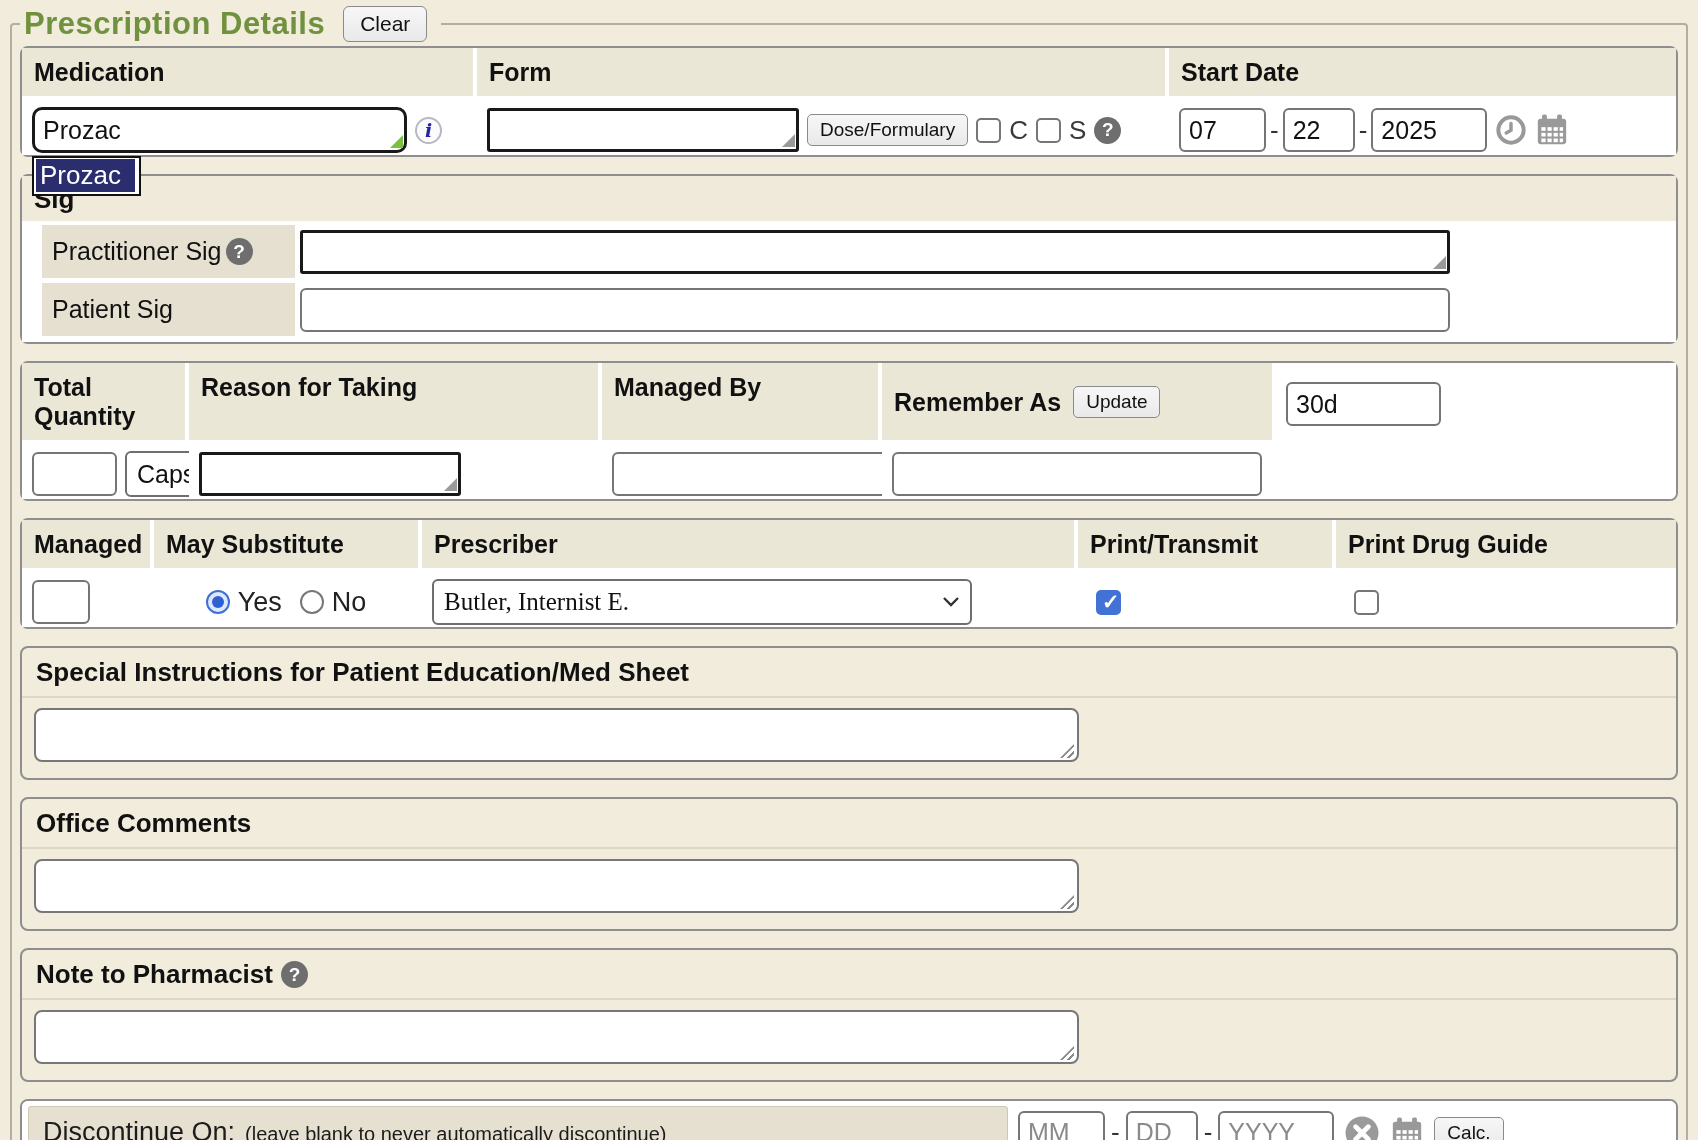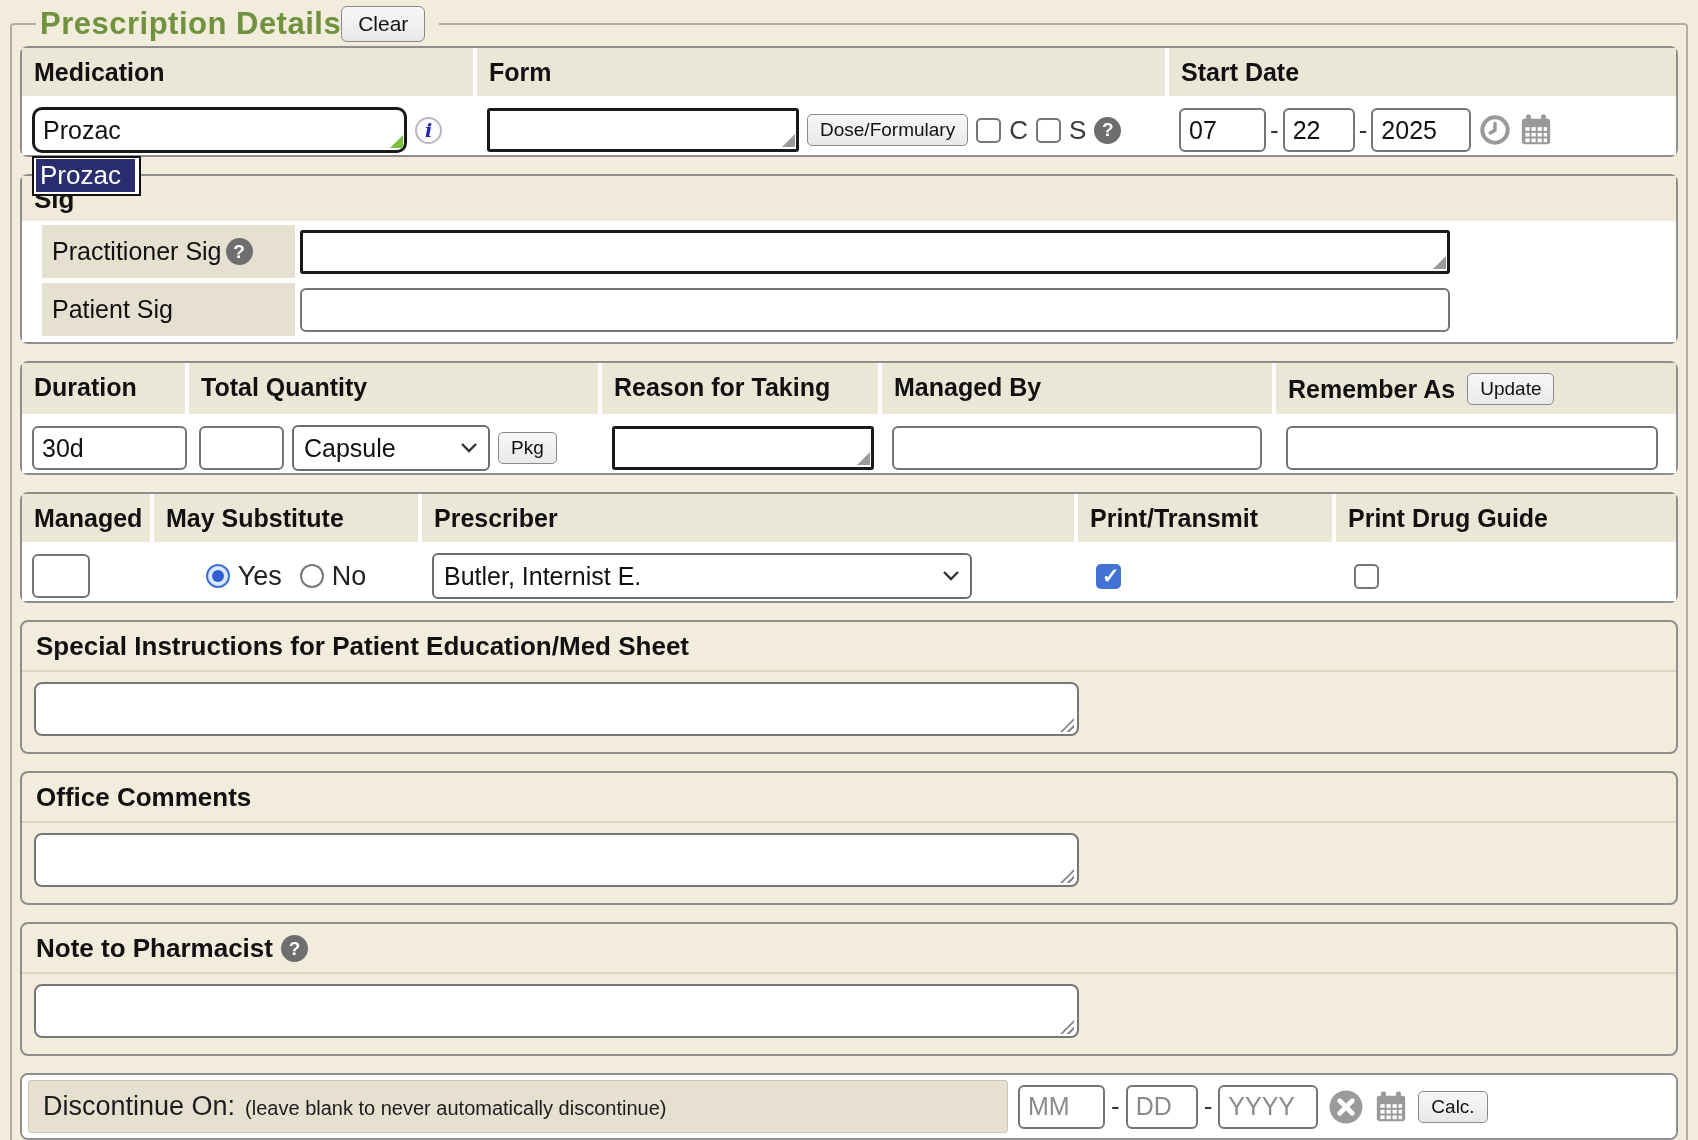--- a/index.html
+++ b/index.html
@@ -9,22 +9,22 @@
     font-family: "Liberation Sans", sans-serif;
     color: #111;
     padding: 6px 10px 0 10px;
   }
   fieldset.rx-fieldset {
     border: 2px solid #b3aea1;
     border-radius: 4px;
     padding: 4px 8px 12px 8px;
   }
   legend.rx-legend {
-    display: flex; align-items: center; 
-    margin-left: 16px; padding: 0 14px 0 4px;
+    display: flex; align-items: center; gap: 18px;
+    margin-left: 0; padding: 0 14px 0 4px;
   }
   .rx-title { color: #70923e; font-size: 31px; font-weight: bold; letter-spacing: .5px; }
   .btn {
     background: linear-gradient(#f7f7f7,#e9e9e9);
     border: 1px solid #8a8a8a; border-radius: 5px;
     font-family: "Liberation Sans", sans-serif;
     color: #111; cursor: pointer;
   }
   .btn-clear { font-size: 21px; padding: 5px 16px; border-radius: 6px; }
   .btn-small { font-size: 19px; padding: 4px 12px; }
@@ -128,29 +128,29 @@
   .disc-label-panel {
     background: #e5e0cf; border: 1px solid #cdc8b4; border-radius: 3px;
     width: 980px; padding: 10px 14px; display: flex; align-items: baseline; gap: 10px; flex: none;
   }
   .disc-label { font-size: 27px; color: #1c1c1c; }
   .disc-hint { font-size: 20px; color: #1c1c1c; }
   .date-sep { font-size: 26px; color: #333; margin: 0 -4px; }
 
   .w-med { width: 375px; }
   .w-form { width: 312px; }
-  .w-mm { width: 87px; } .w-dd { width: 72px; } .w-yyyy { width: 100px; }
+  .w-mm { width: 87px; } .w-dd { width: 72px; } .w-yyyy { width: 116px; }
   .w-dur { width: 155px; }
   .w-qty { width: 85px; }
   .w-sel-unit { width: 198px; }
   .w-reason { width: 262px; height: 48px; }
   .w-managed { width: 382px; }
   .w-remember { width: 372px; }
   .w-refills { width: 58px; }
-  .w-prescriber { width: 540px; }
+  .w-prescriber { width: 540px; font-family: Liberation Serif, serif; }
   .w-sig { width: 1150px; }
   .w-sig-pr { width: 1150px; height: 48px; }
 </style>
 </head>
 <body>
 
 <fieldset class="rx-fieldset">
   <legend class="rx-legend">
     <span class="rx-title">Prescription Details</span>
     <button class="btn btn-clear">Clear</button>
@@ -236,21 +236,20 @@
         <span>Patient Sig</span>
       </div>
       <div class="sig-input-cell">
         <input class="txt w-sig" value="" style="">
       </div>
     </div>
   </div>
 
   <div class="section">
     <div class="grid g3">
-      <div class="hdr-cell">Duration</div>
       <div class="hdr-cell">Total Quantity</div>
       <div class="hdr-cell">Reason for Taking</div>
       <div class="hdr-cell">Managed By</div>
       <div class="hdr-cell" style="display:flex;align-items:center;gap:12px;">
         <span>Remember As</span>
         <button class="btn btn-small">Update</button>
       </div>
 
       <div class="body-cell">
         <input class="txt w-dur" value="30d" style="">

